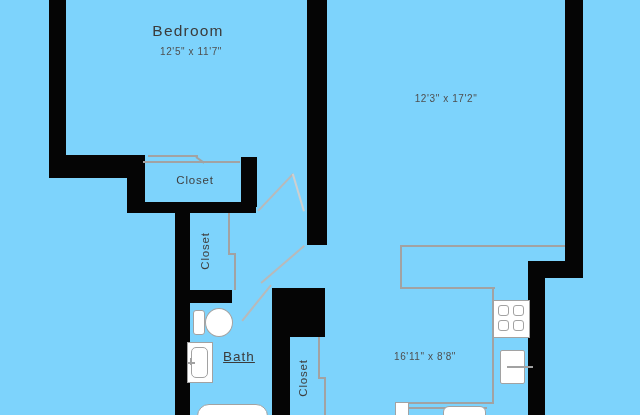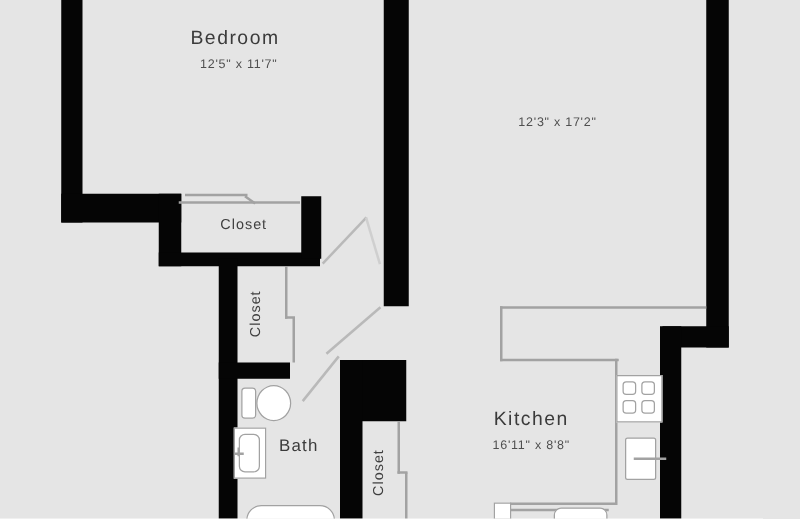--- a/index.html
+++ b/index.html
@@ -1,17 +1,17 @@
 <!DOCTYPE html>
 <html><head>
 <meta charset="utf-8">
 <style>
   html,body{margin:0;padding:0;background:#ffffff;}
   #plan{
-    position:relative;width:640px;height:415px;background:#e5e5e5;overflow:hidden;
+    position:relative;width:640px;height:415px;background:#7dd3fc;overflow:hidden;
     font-family:"Liberation Sans", sans-serif;
   }
   .wall{position:absolute;background:#050505;}
   .tline{position:absolute;background:#a2a2a2;}
   .swing{position:absolute;height:1.6px;background:#b9b9b9;transform-origin:left center;}
   .fix{position:absolute;border:1.5px solid #a2a2a2;background:#ffffff;box-sizing:border-box;}
   .room-label{position:absolute;color:#3b3b3b;font-size:15.5px;letter-spacing:1.2px;
     white-space:nowrap;transform:translateX(-50%);}
   .room-dims{position:absolute;color:#4f4f4f;font-size:10px;letter-spacing:0.6px;
     white-space:nowrap;transform:translateX(-50%);}
@@ -87,18 +87,17 @@
   <div class="room-dims" style="left:191px;top:46px;">12'5" x 11'7"</div>
 
   <div class="room-dims" style="left:446px;top:93px;">12'3" x 17'2"</div>
 
   <div class="closet-label" style="left:195px;top:174px;">Closet</div>
 
   <div class="closet-label-v" style="left:205px;top:251px;">Closet</div>
 
   <div class="closet-label-v" style="left:303px;top:378px;">Closet</div>
 
-  <div class="bath-label" style="left:239px;top:349px;">Bath</div>
+  <div class="bath-label" style="left:239px;top:349px;text-decoration:underline;">Bath</div>
 
-  <div class="room-label" style="left:425px;top:327px;">Kitchen</div>
   <div class="room-dims" style="left:425px;top:351px;">16'11" x 8'8"</div>
 
 </div>
 
 </body></html>

